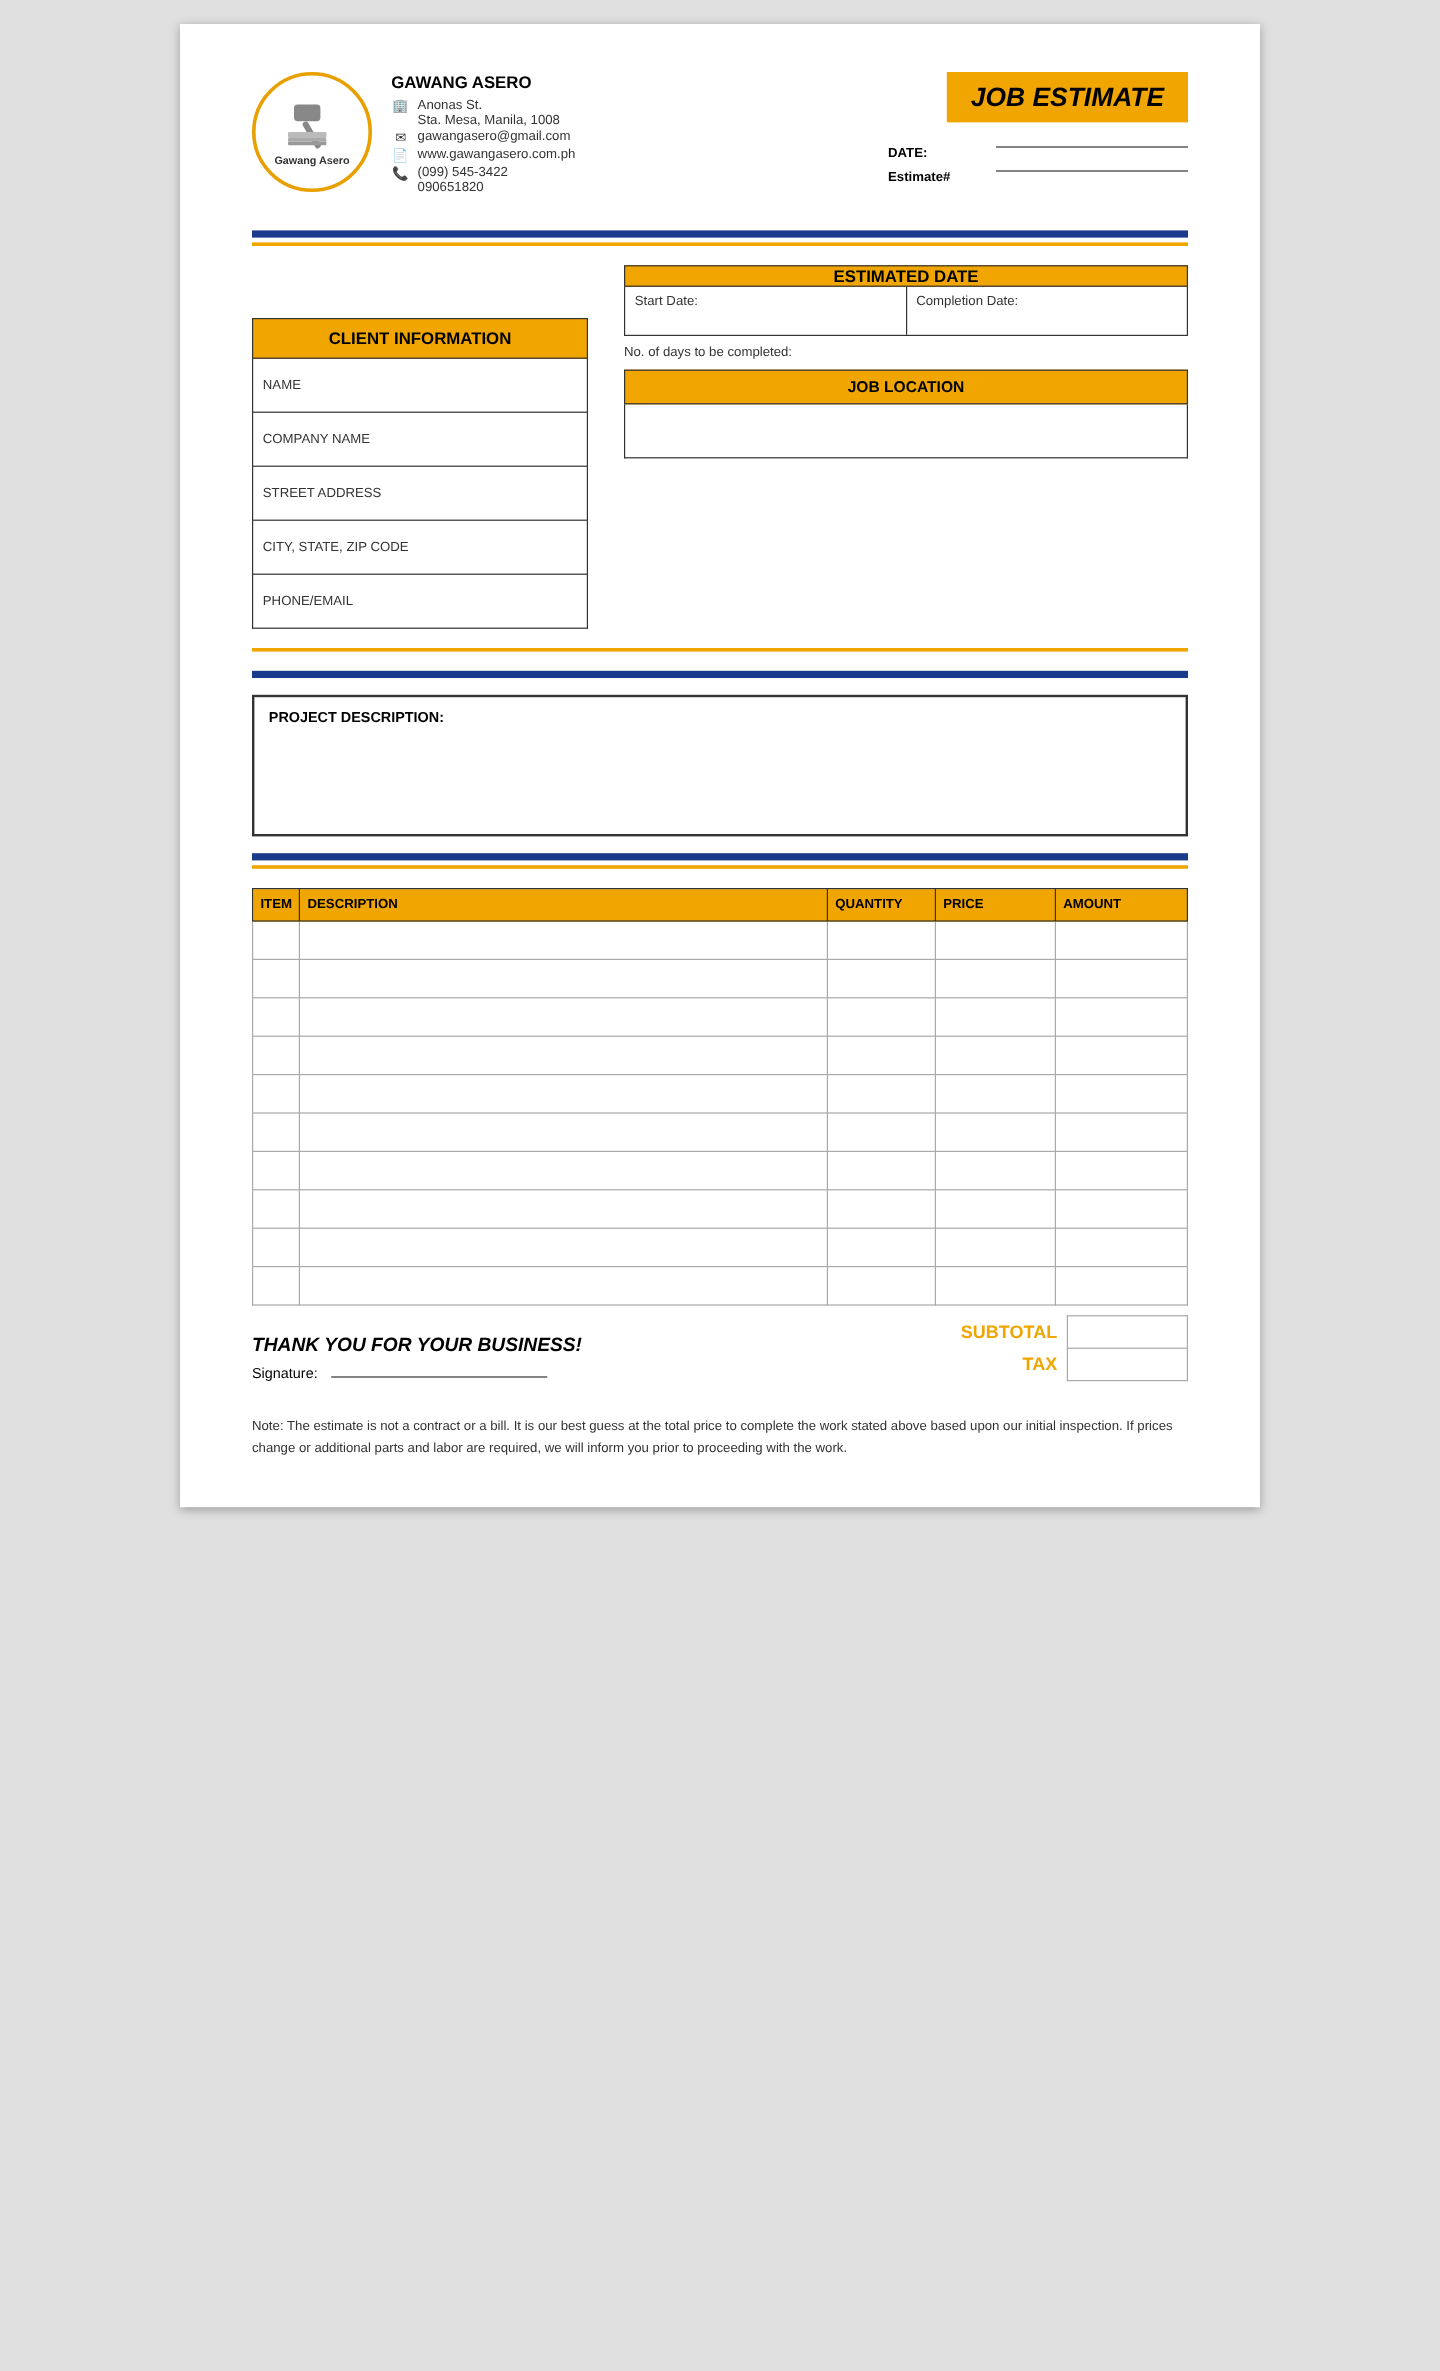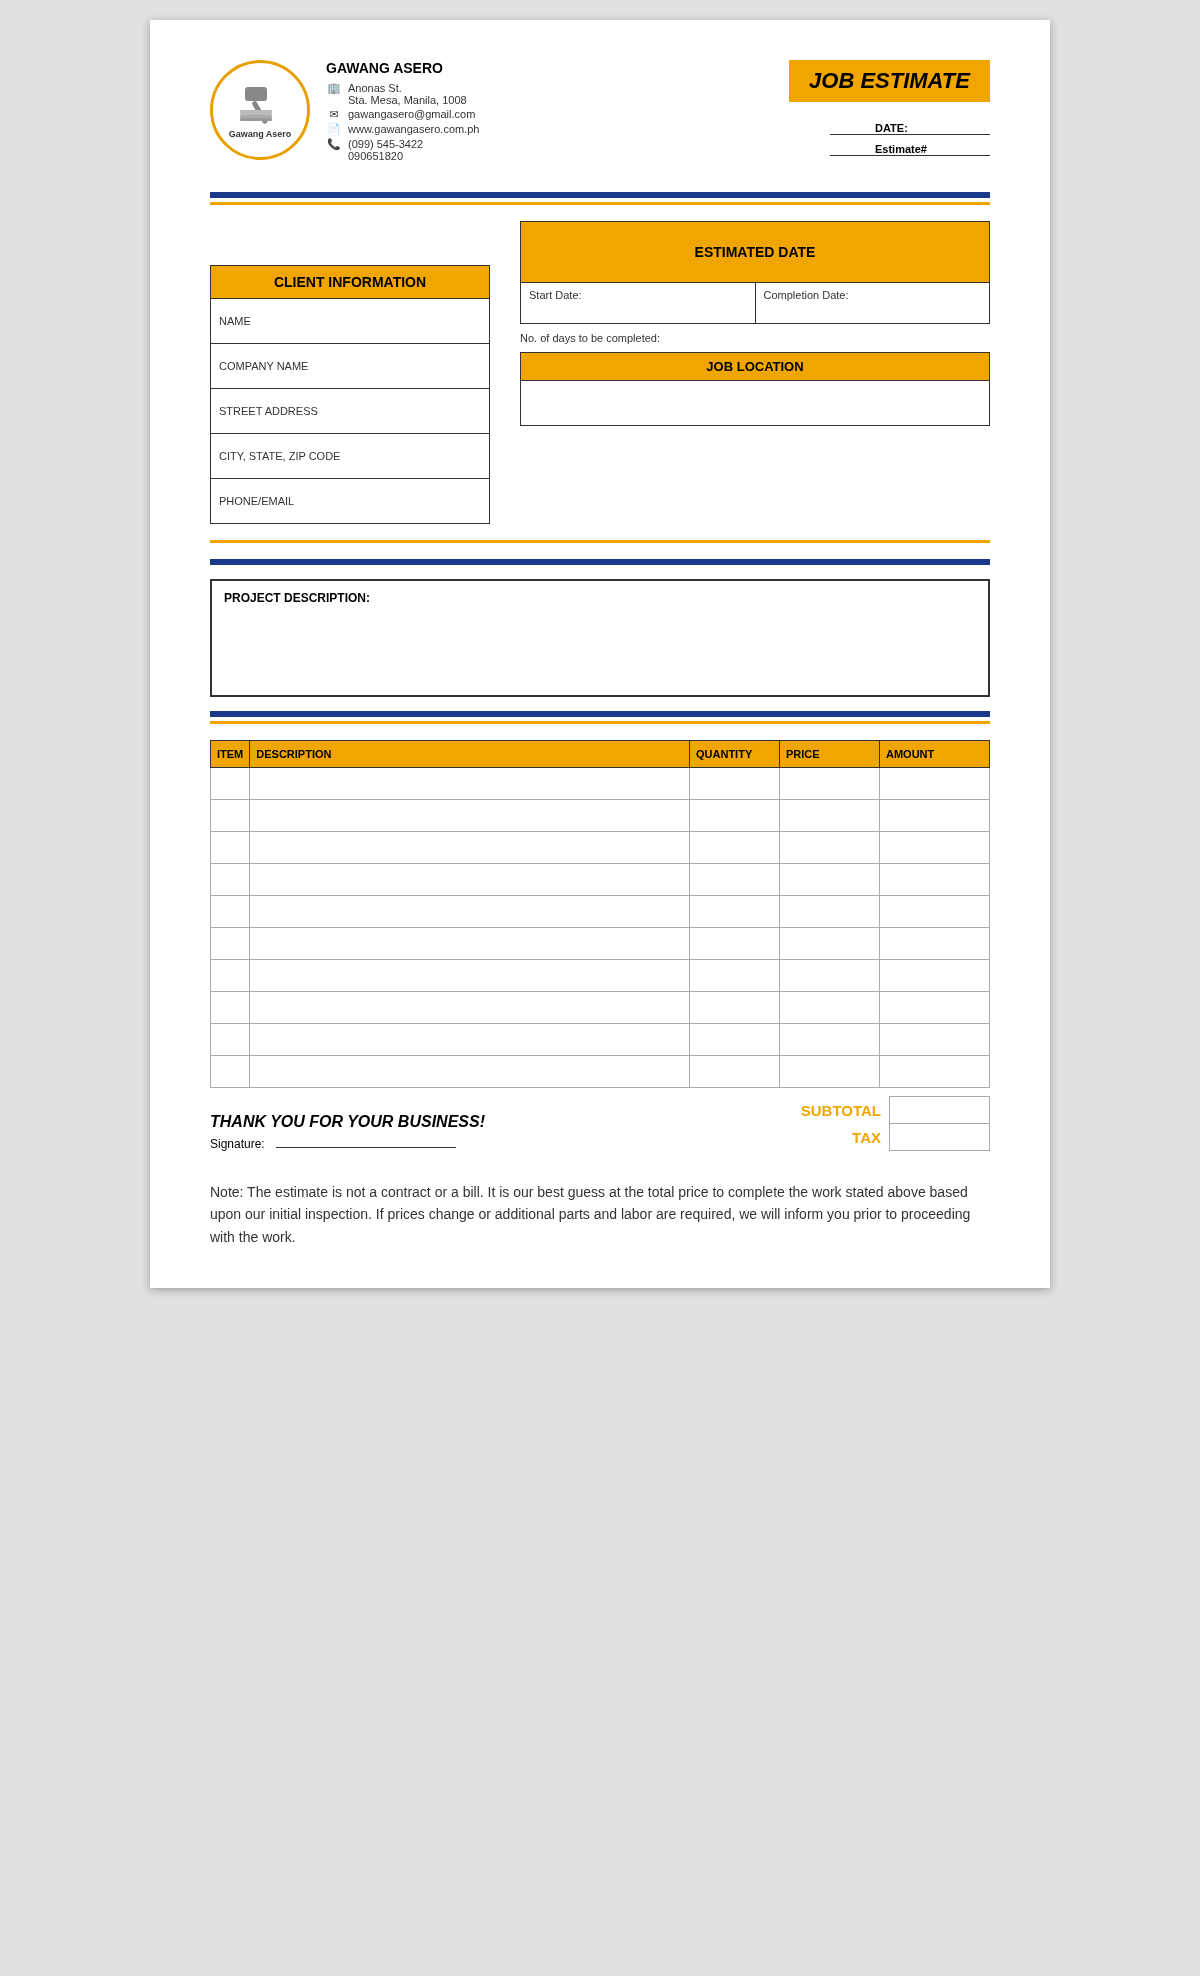--- a/index.html
+++ b/index.html
@@ -89,23 +89,22 @@
       color: #000;
     }
     .date-fields {
       display: flex;
       flex-direction: column;
       gap: 8px;
       margin-top: 10px;
     }
     .date-row {
       display: flex;
-      align-items: center;
-      gap: 0;
-      flex-direction: column;
+      align-items: flex-start;
+      gap: 20px;
     }
     .date-label {
       font-weight: bold;
       font-size: 11px;
       min-width: 70px;
     }
     .date-line {
       border-bottom: 1px solid #333;
       width: 160px;
     }
@@ -152,21 +151,21 @@
       align-items: center;
     }
     .estimated-section {
       flex: 1;
     }
     .estimated-header {
       background: #f0a500;
       text-align: center;
       font-weight: bold;
       font-size: 14px;
-      padding: 22px 0;
+      padding: 0 0;
       border: 1px solid #333;
     }
     .estimated-dates-row {
       display: flex;
       border-left: 1px solid #333;
       border-right: 1px solid #333;
       border-bottom: 1px solid #333;
     }
     .estimated-date-cell {
       flex: 1;
@@ -278,21 +277,21 @@
       font-style: italic;
     }
     .signature-line {
       font-size: 12px;
       margin-top: 6px;
     }
 
     
     .note-section {
       margin-top: 30px;
-      font-size: 14px;
+      font-size: 11px;
       color: #333;
       line-height: 1.6;
     }
   </style>
 </head>
 <body>
 
 <div class="page">
 
   <div class="header">

